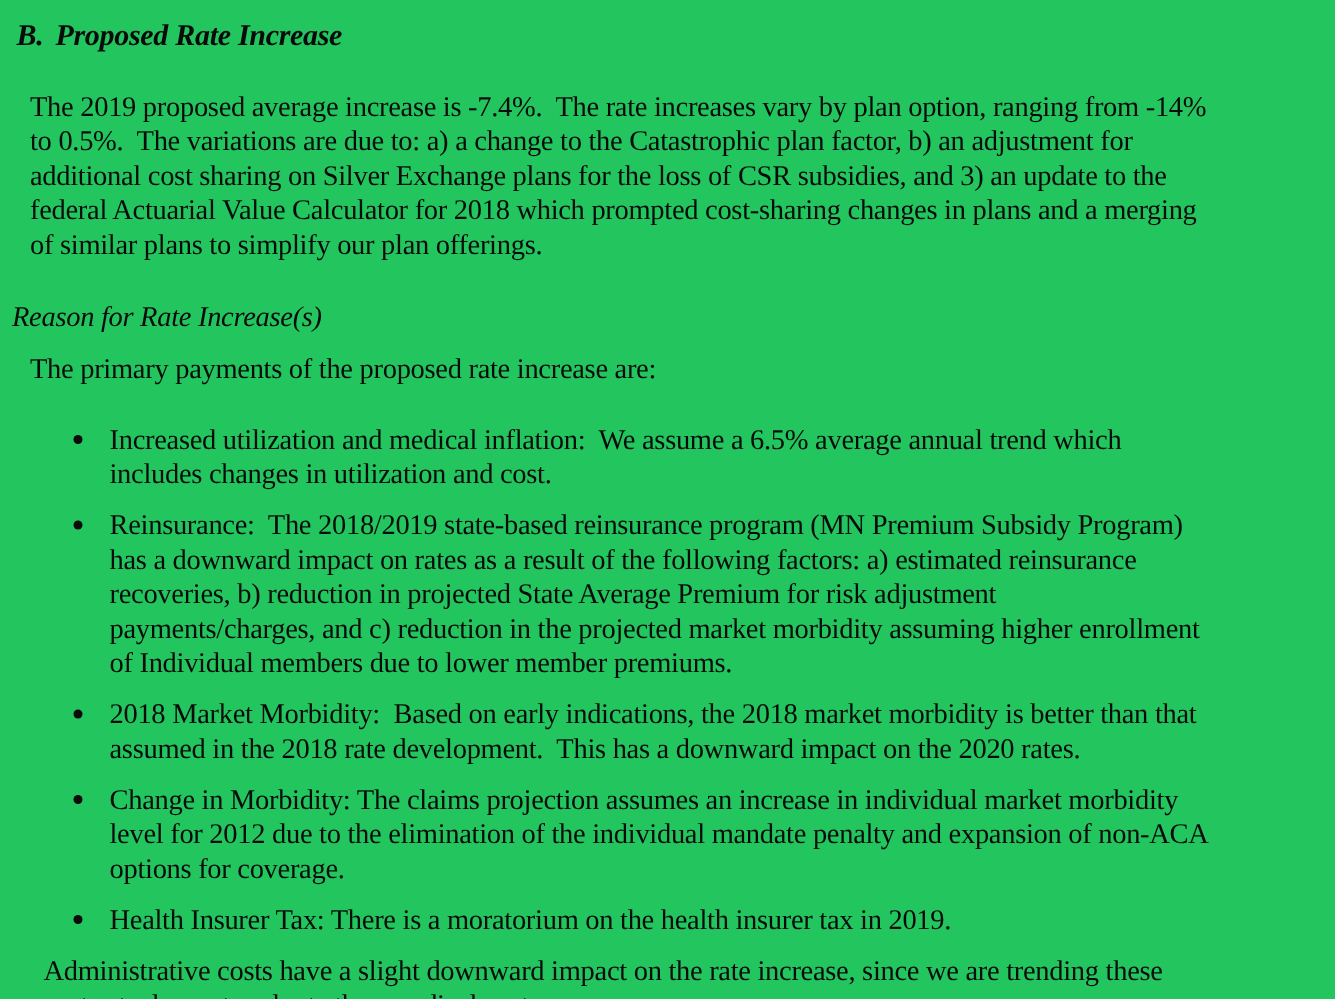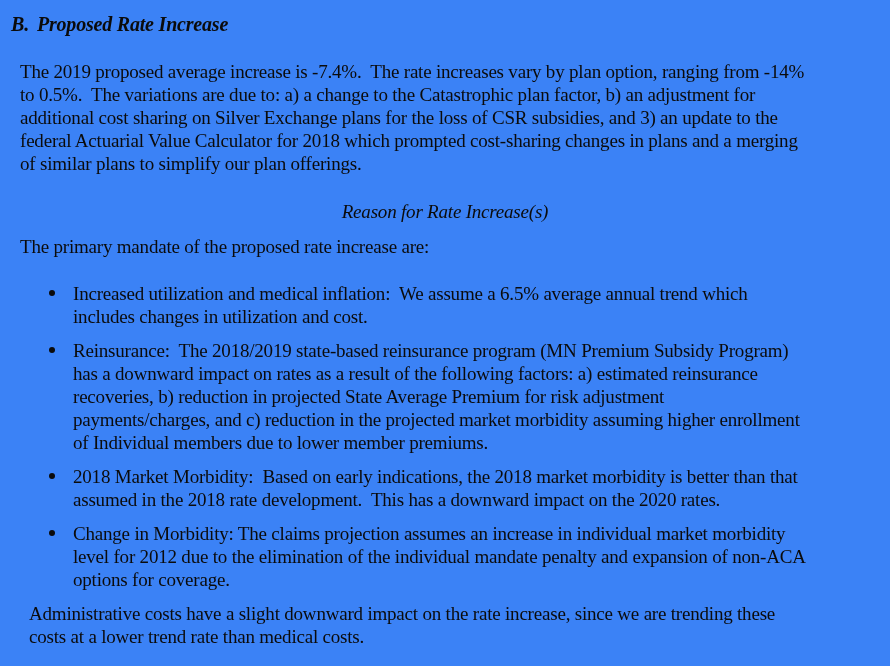--- a/index.html
+++ b/index.html
@@ -7,21 +7,21 @@
     padding: 0;
     background: #ffffff;
   }
   .page {
     position: relative;
     width: 890px;
     height: 666px;
     box-sizing: border-box;
     padding: 12px 8px 0 8px;
     overflow: hidden;
-    background: #3b82f6;
+    background: #22c55e;
     color: #0b0b0b;
     font-family: "Liberation Serif", serif;
     font-size: 19px;
     line-height: 23px;
     letter-spacing: -0.2px;
   }
   .section-heading {
     margin: 0 0 24px 0;
     font-size: 20px;
     line-height: 24px;
@@ -34,21 +34,20 @@
     margin-right: 8px;
   }
   .para {
     margin: 12px;
     white-space: pre-wrap;
   }
   .reason-heading {
     margin: 25px 0 0 0;
     font-style: italic;
     white-space: pre-wrap;
-    text-align: center;
   }
   .drivers-list {
     list-style: none;
     margin: 24px 0 0 0;
     padding: 0;
   }
   .drivers-list li {
     position: relative;
     padding-left: 65px;
     margin-bottom: 11px;
@@ -77,33 +76,34 @@
   <h1 class="section-heading"><span class="sec-num">B.</span><span>Proposed Rate Increase</span></h1>
 
   <p class="para">The 2019 proposed average increase is -7.4%.  The rate increases vary by plan option, ranging from -14%
 to 0.5%.  The variations are due to: a) a change to the Catastrophic plan factor, b) an adjustment for
 additional cost sharing on Silver Exchange plans for the loss of CSR subsidies, and 3) an update to the
 federal Actuarial Value Calculator for 2018 which prompted cost-sharing changes in plans and a merging
 of similar plans to simplify our plan offerings.</p>
 
   <p class="reason-heading">Reason for Rate Increase(s)</p>
 
-  <p class="para">The primary mandate of the proposed rate increase are:</p>
+  <p class="para">The primary payments of the proposed rate increase are:</p>
 
   <ul class="drivers-list">
     <li><span class="bullet-dot"></span><span>Increased utilization and medical inflation:  We assume a 6.5% average annual trend which
 includes changes in utilization and cost.</span></li>
     <li><span class="bullet-dot"></span><span>Reinsurance:  The 2018/2019 state-based reinsurance program (MN Premium Subsidy Program)
 has a downward impact on rates as a result of the following factors: a) estimated reinsurance
 recoveries, b) reduction in projected State Average Premium for risk adjustment
 payments/charges, and c) reduction in the projected market morbidity assuming higher enrollment
 of Individual members due to lower member premiums.</span></li>
     <li><span class="bullet-dot"></span><span>2018 Market Morbidity:  Based on early indications, the 2018 market morbidity is better than that
 assumed in the 2018 rate development.  This has a downward impact on the 2020 rates.</span></li>
     <li><span class="bullet-dot"></span><span>Change in Morbidity: The claims projection assumes an increase in individual market morbidity
 level for 2012 due to the elimination of the individual mandate penalty and expansion of non-ACA
 options for coverage.</span></li>
+    <li><span class="bullet-dot"></span><span>Health Insurer Tax: There is a moratorium on the health insurer tax in 2019.</span></li>
   </ul>
 
   <p class="closing-para">Administrative costs have a slight downward impact on the rate increase, since we are trending these
 costs at a lower trend rate than medical costs.</p>
 
 </div>
 
 </body></html>

